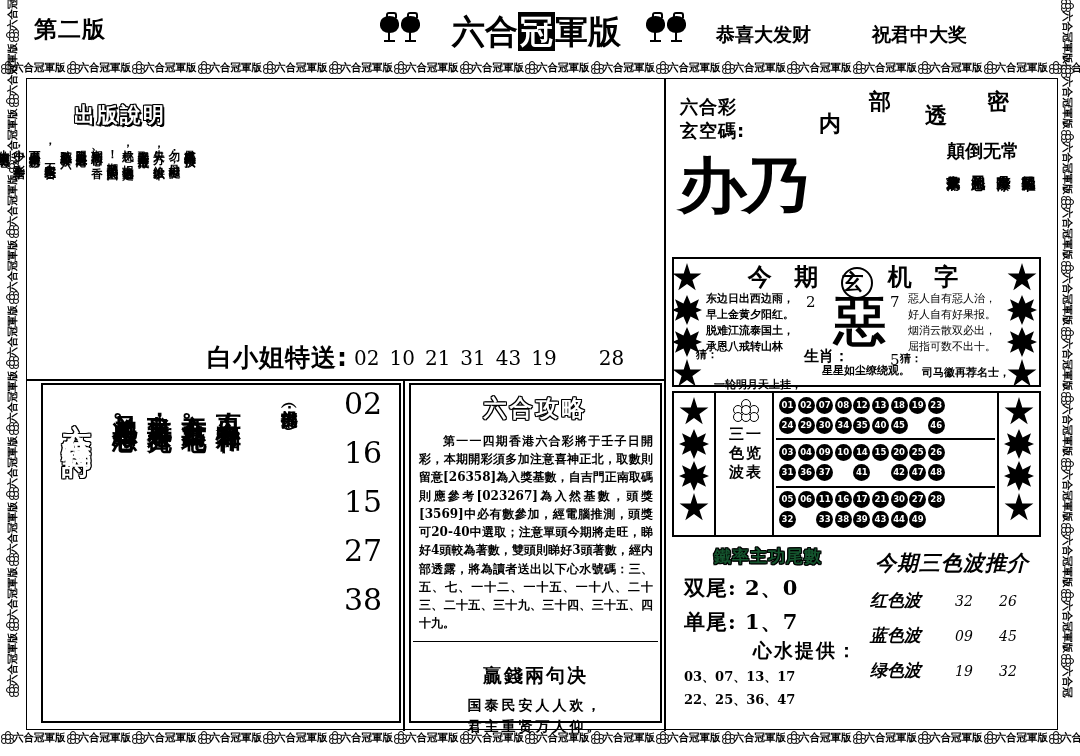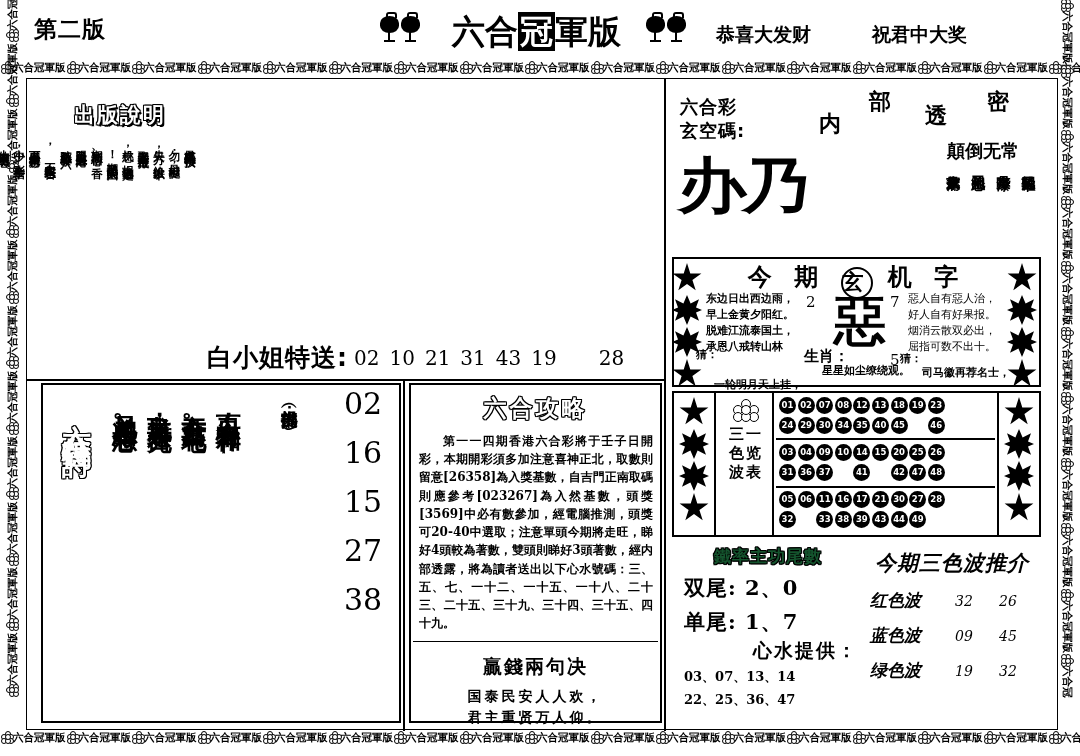--- a/index.html
+++ b/index.html
@@ -187,21 +187,21 @@
       1px 1px 0 #000,-1px -1px 0 #000,1px -1px 0 #000,-1px 1px 0 #000;
     font-family:"DejaVu Serif","Liberation Serif",serif;
   }
   .pE .body{
     margin:8px 7px 0 8px;font-size:12px;font-weight:bold;line-height:1.52;
     text-indent:24px;text-align:justify;
     font-family:"DejaVu Serif","Liberation Serif",serif;
   }
   .pE .hr{border-top:1.5px solid #000;margin:8px 2px 0 2px;}
   .pE .sub{
-    text-align:center;font-size:19px;font-weight:bold;margin-top:12px;letter-spacing:2px;
+    text-align:center;font-size:19px;font-weight:bold;margin-top:21px;letter-spacing:2px;
     font-family:Liberation Serif, serif;
   }
   .pE .couplet{
     text-align:center;font-size:14px;font-weight:bold;line-height:1.5;margin-top:6px;
     letter-spacing:3px;
     font-family:"DejaVu Serif","Liberation Serif",serif;
   }
 
   
   .pF{left:645px;top:8px;width:369px;height:300px;}
@@ -614,21 +614,21 @@
       <div class="h1">鐵率主功尾數</div>
       <div class="kv">
         <span>双尾:</span>
         <span>2、0</span>
       </div>
       <div class="kv">
         <span>单尾:</span>
         <span>1、7</span>
       </div>
       <div class="kv2">心水提供：</div>
-      <div class="nums">03、07、13、14</div>
+      <div class="nums">03、07、13、17</div>
       <div class="nums">22、25、36、47</div>
     </div>
     <div class="rcol">
       <div class="h2">今期三色波推介</div>
       <div id="wave-rows">
           <div class="wrow">
             <span class="w">红色波</span>
             <span class="a">32</span>
             <span class="b">26</span>
           </div>

